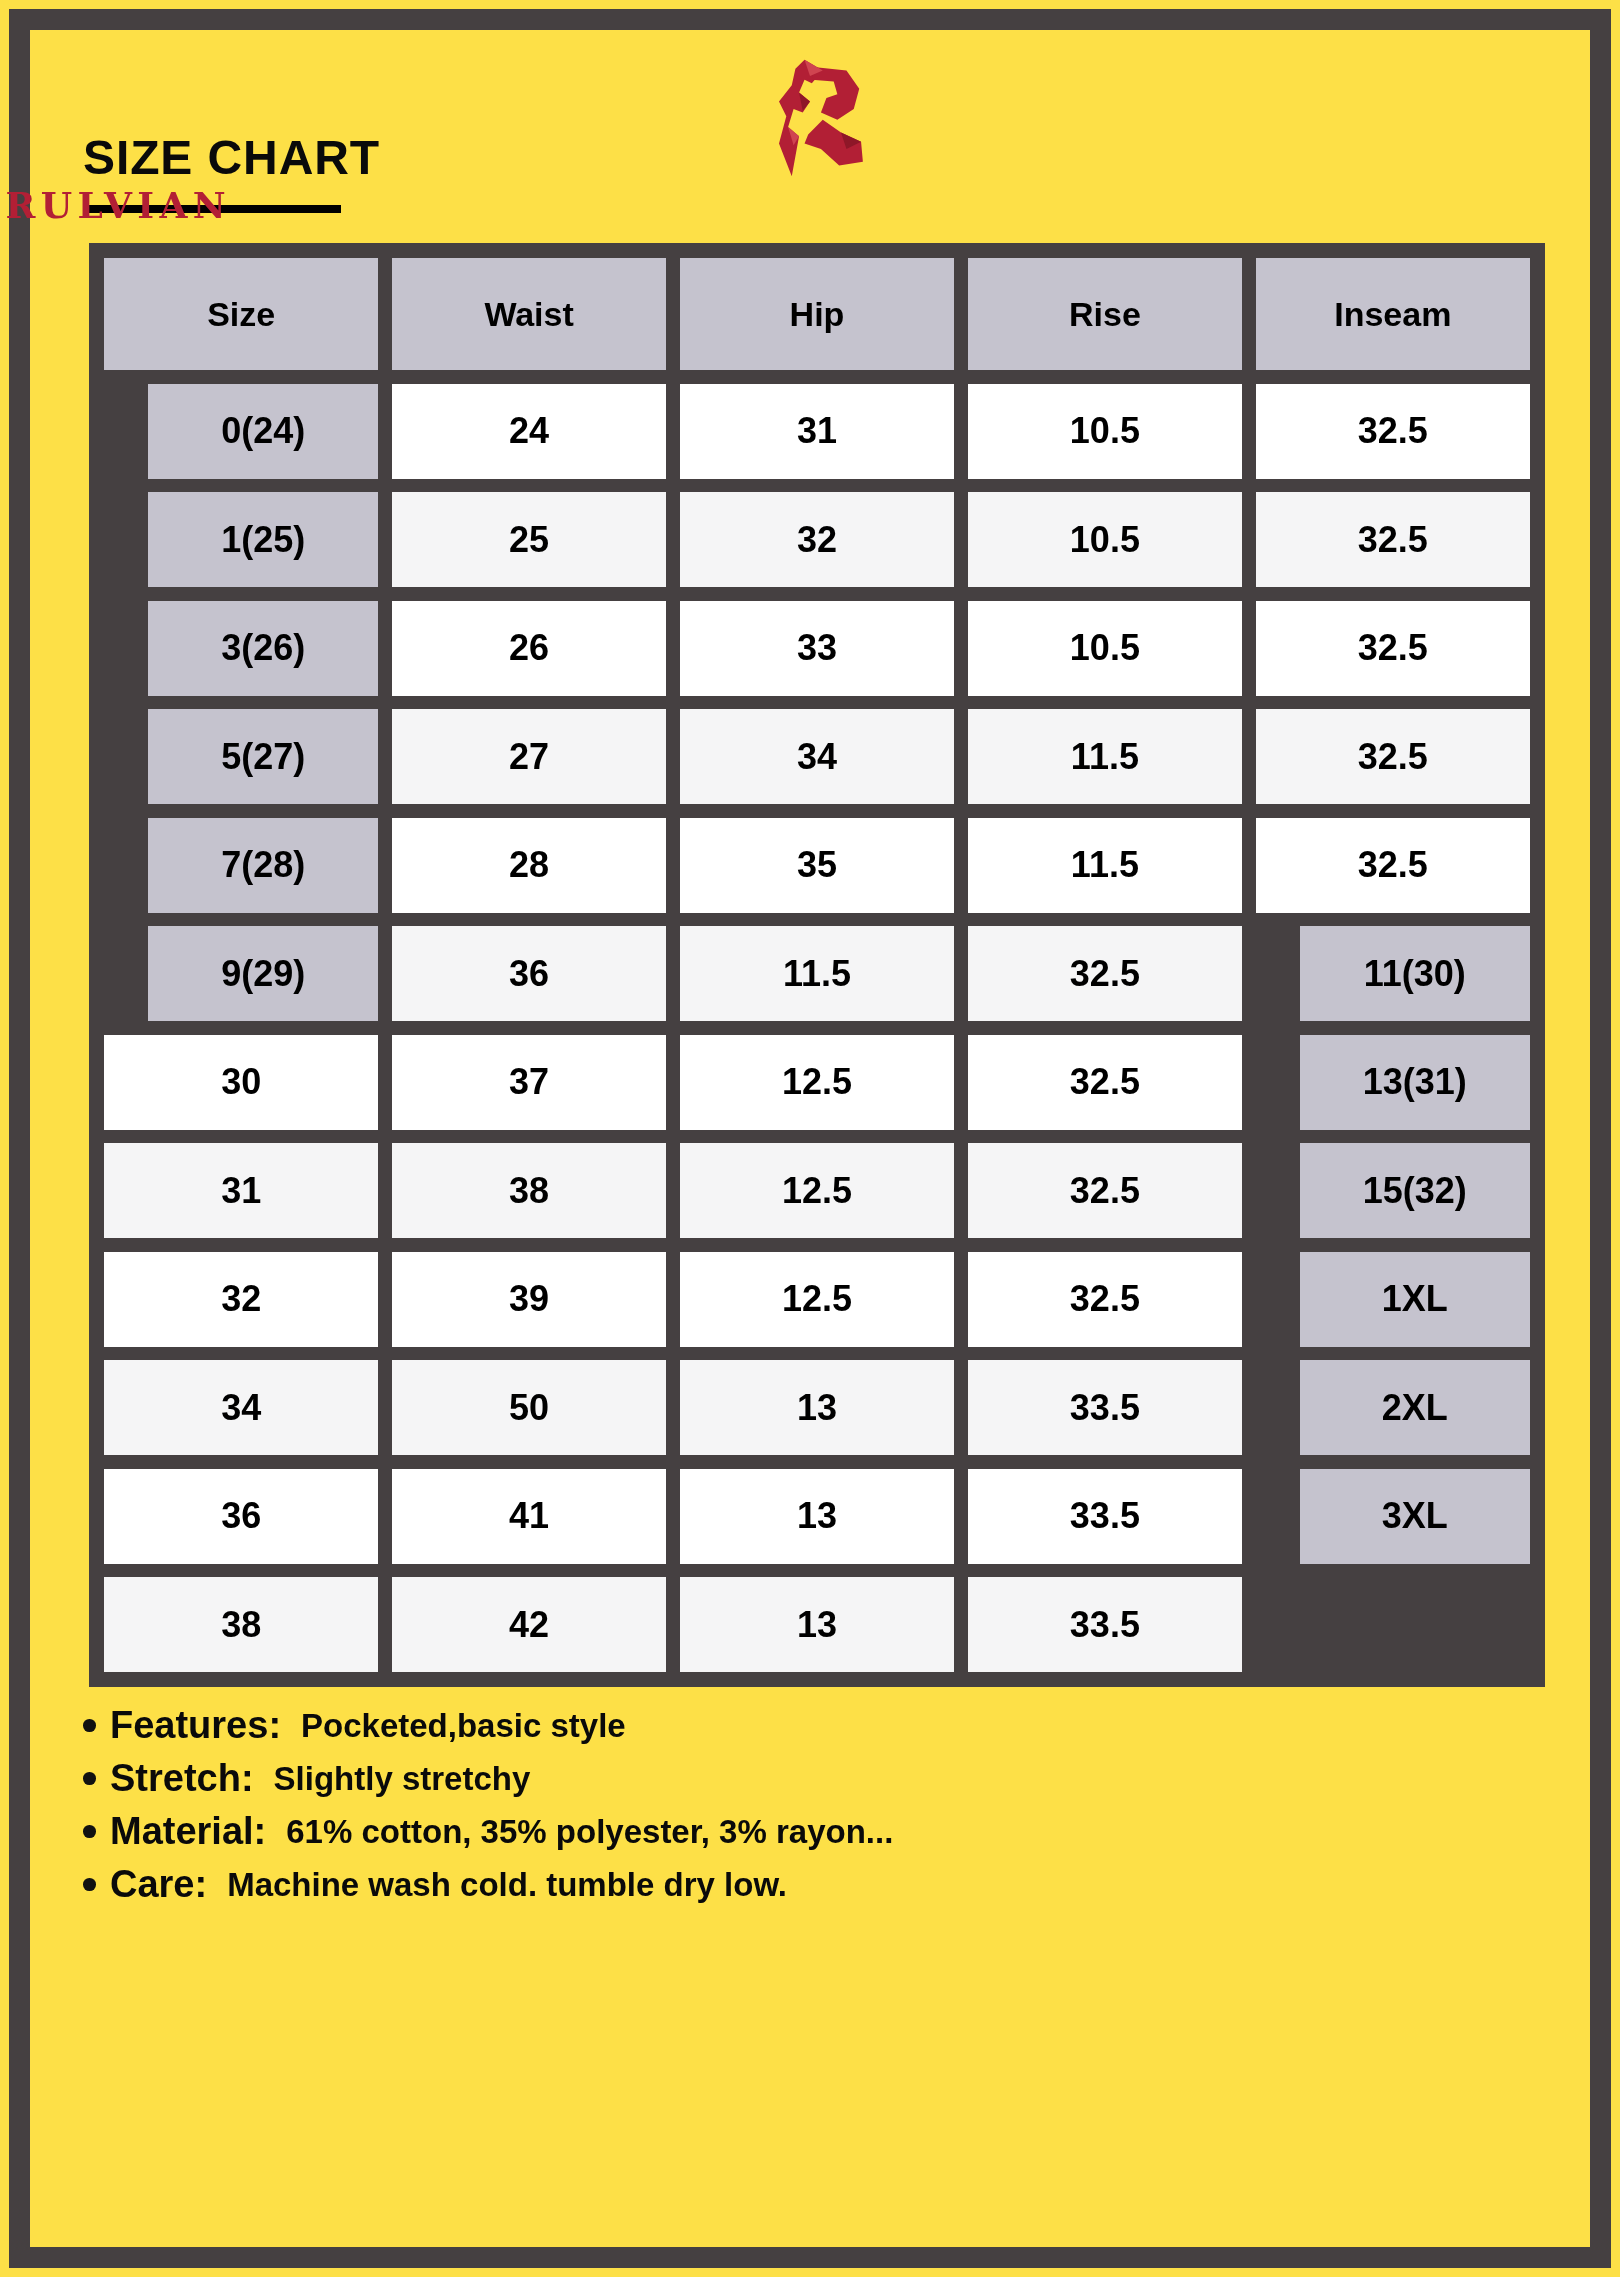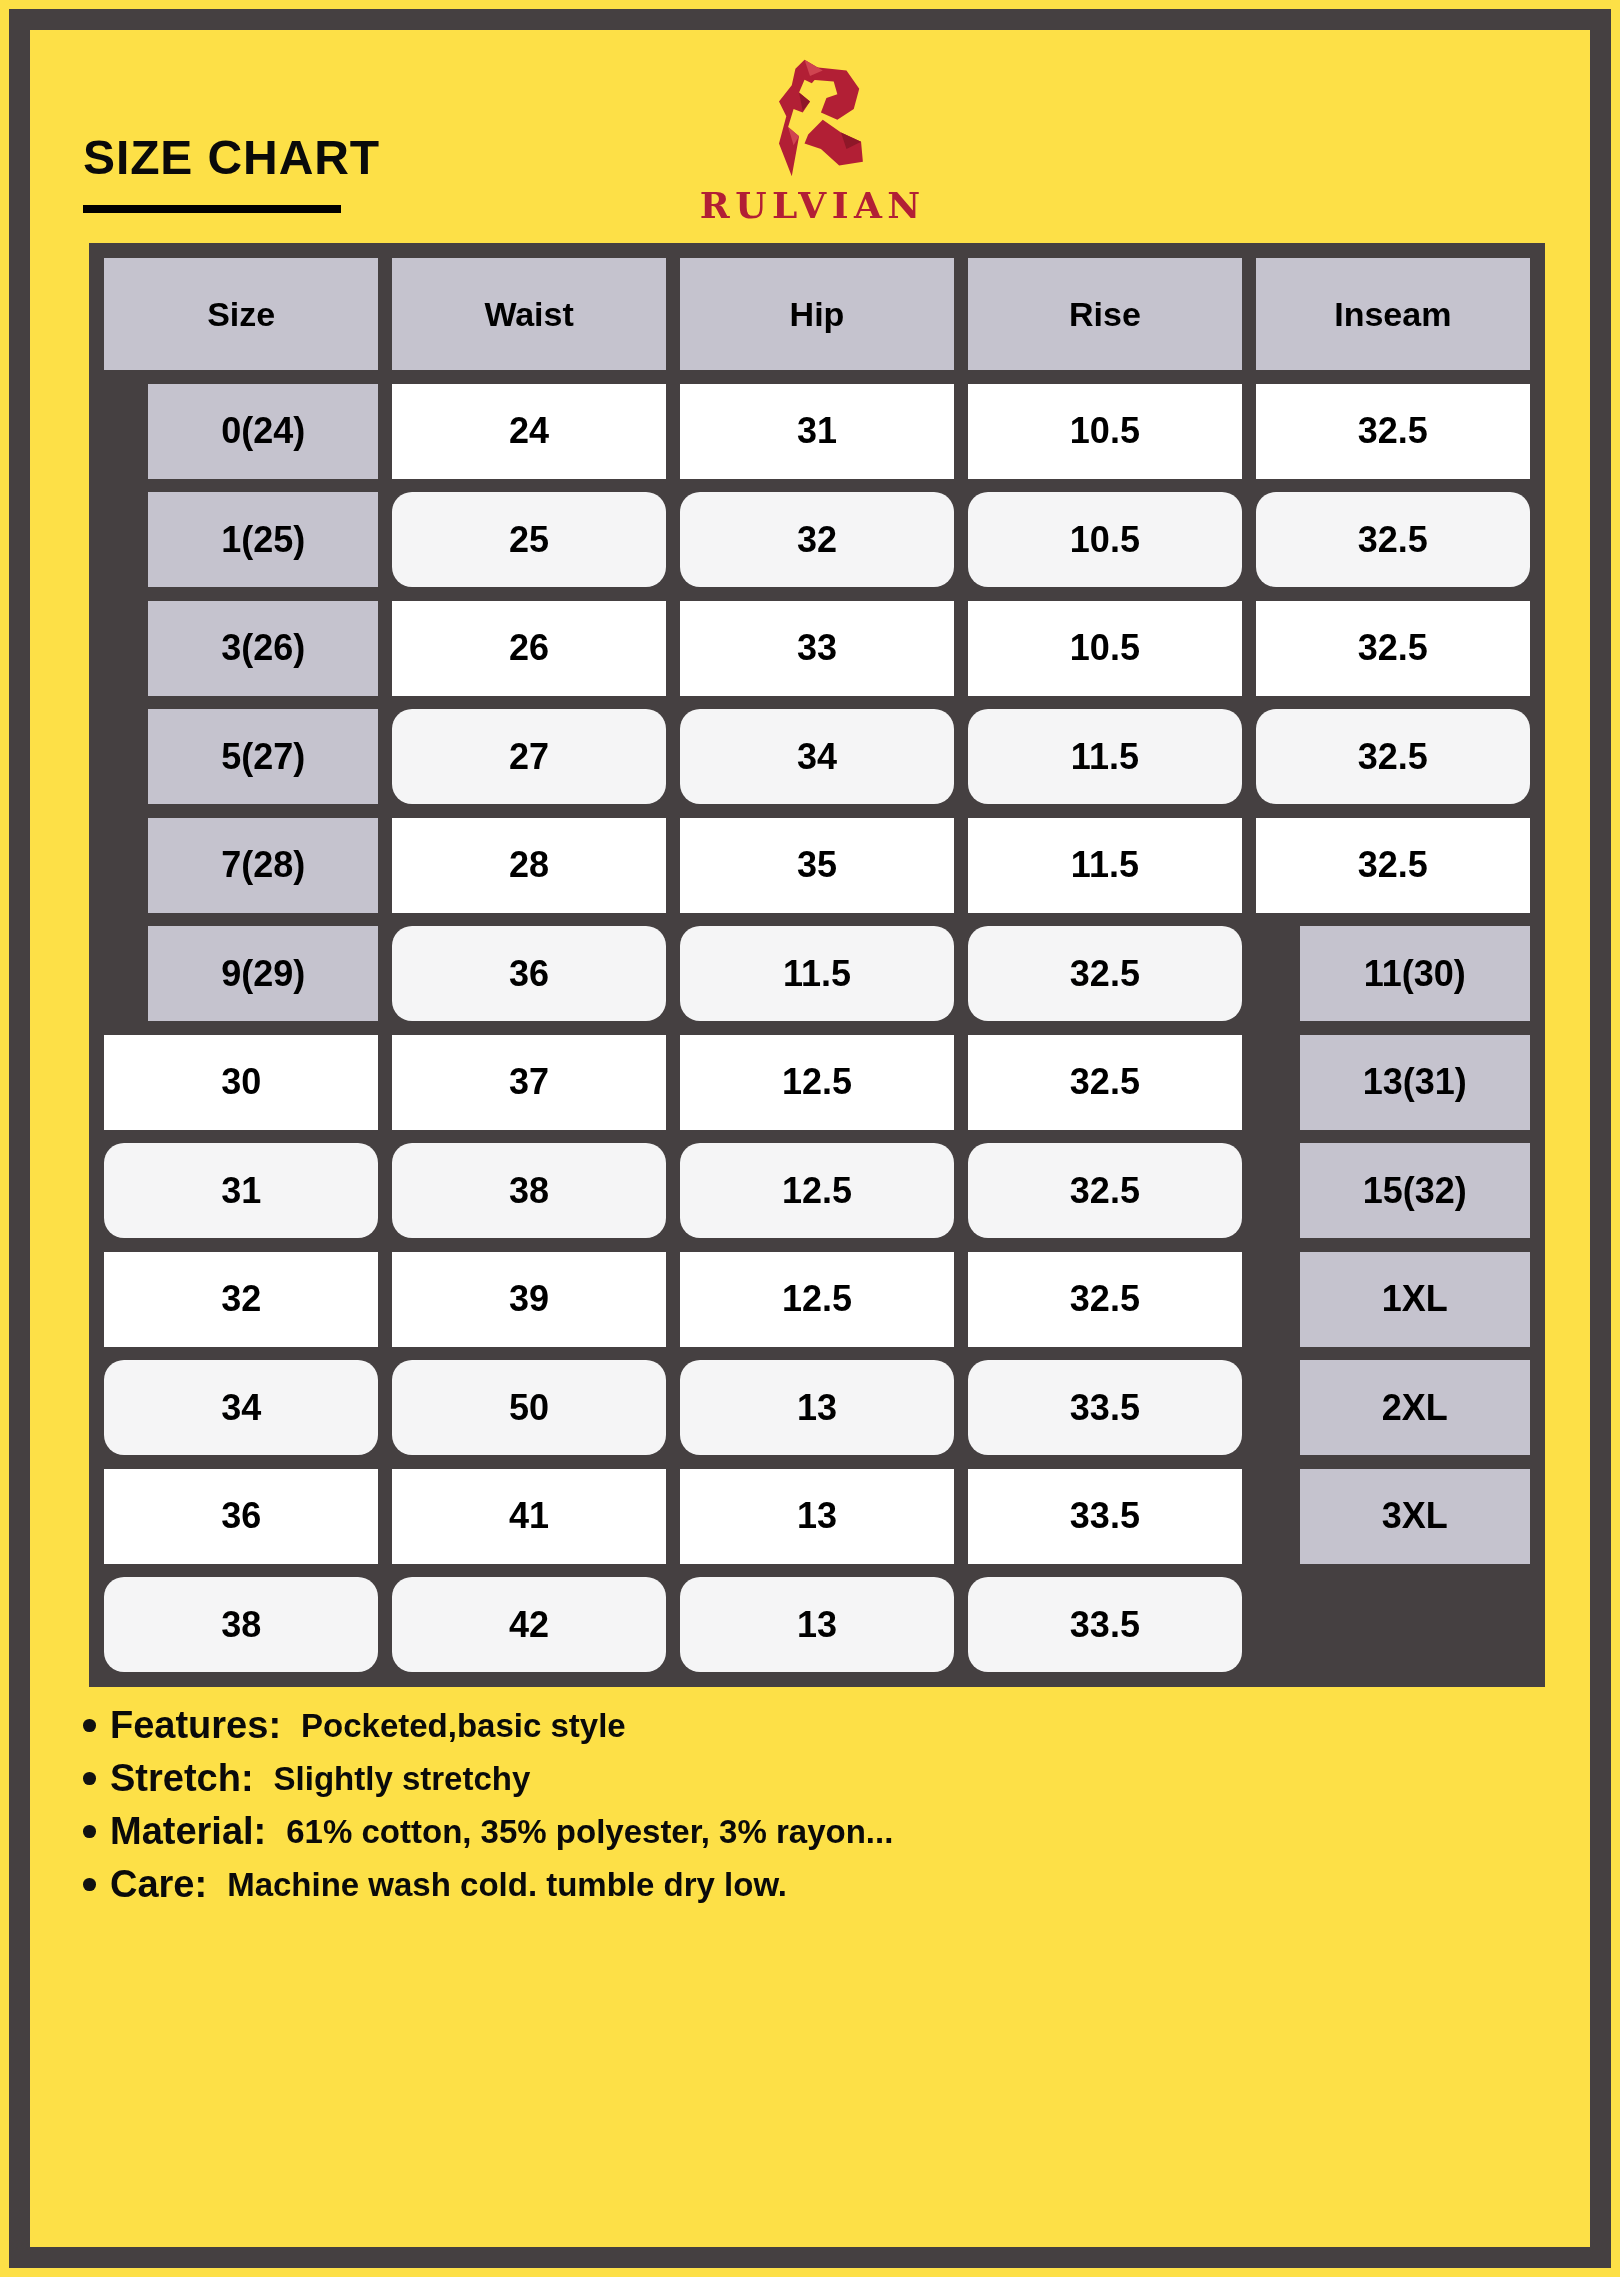--- a/index.html
+++ b/index.html
@@ -11,39 +11,39 @@
     position:absolute;left:9px;top:9px;width:1602px;height:2259px;
     border:21px solid #454041;box-sizing:border-box;
   }
   .title{
     position:absolute;left:83px;top:130px;margin:0;
     font-size:48px;font-weight:700;color:#0a0a0a;letter-spacing:0.9px;
   }
   .title-underline{
     position:absolute;left:83px;top:205px;width:258px;height:8px;background:#000;
   }
-  .logo{position:absolute;left:0;top:56px;width:100%;text-align:center;}
+  .logo{position:absolute;left:0;top:56px;width:100%;text-align:left;}
   .logo svg{display:block;margin:0 auto;}
   .brand-name{
     margin-top:3.6px;font-family:"DejaVu Serif", serif;font-weight:700;
     font-size:36px;letter-spacing:5.4px;padding-left:5.4px;color:#b21f35;
   }
   .size-table{
     position:absolute;left:89px;top:243px;width:1456px;box-sizing:border-box;
     background:#454041;padding:15px;
     display:grid;grid-template-columns:repeat(5,1fr);gap:13.5px;
   }
   .cell{
     display:flex;align-items:center;justify-content:center;
     font-weight:700;color:#000;background:#ffffff;
   }
   .cell.header{height:112px;background:#c5c3ce;font-size:34px;}
   .cell.rowlabel{height:95px;background:#c5c3ce;font-size:36px;margin-left:44px;}
   .cell.data{height:95px;font-size:36px;}
-  .cell.data.alt{background:#f5f5f6;border-radius:20px;}
+  .cell.data.alt{background:#f5f5f6;}
   .details{position:absolute;left:83px;top:1704px;}
   .detail-line{display:flex;align-items:center;margin-bottom:10px;}
   .bullet{width:12.6px;height:12.6px;border-radius:50%;background:#111;margin-right:14.4px;flex:none;}
   .detail-label{font-size:38px;font-weight:700;color:#0a0a0a;white-space:pre;}
   .detail-value{font-size:33px;font-weight:700;color:#0a0a0a;margin-left:20px;white-space:pre;}
 </style>
 </head>
 <body>
 
 <div class="page">

